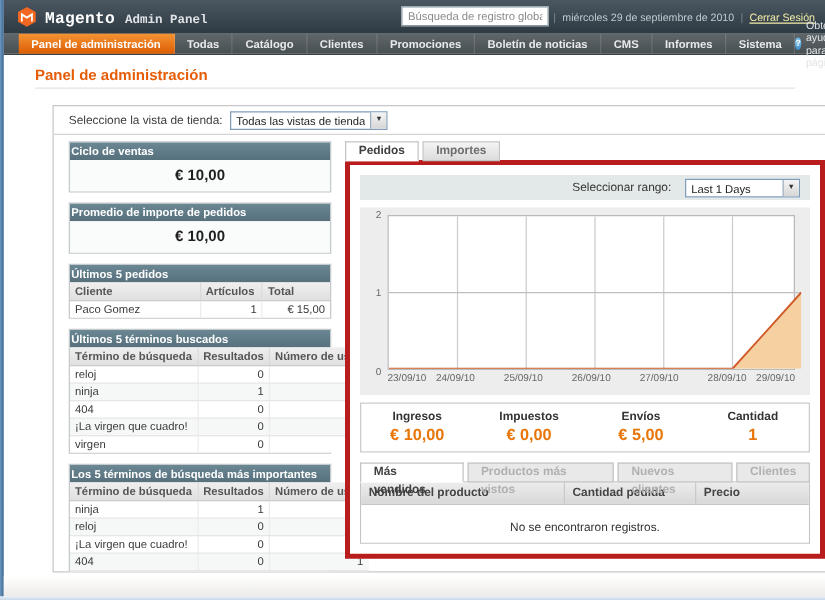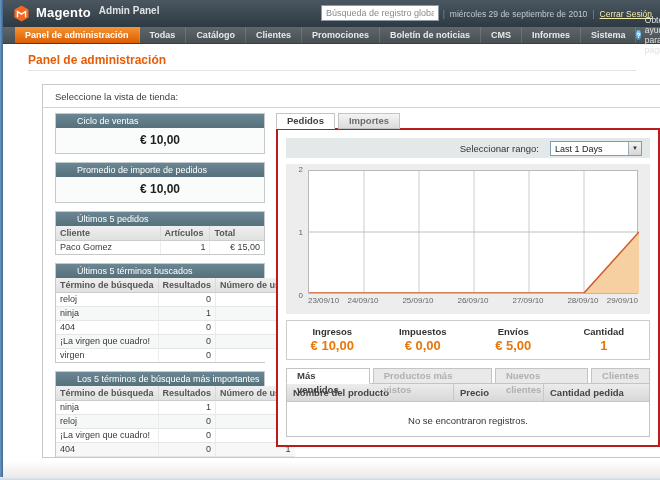--- a/index.html
+++ b/index.html
@@ -11,21 +11,21 @@
   .edge-left { position:absolute; left:0; top:0; width:3px; height:480px;
     background:linear-gradient(to right,#6d97bd,#3a6795); }
   .edge-bottom { position:absolute; left:0; bottom:0; width:660px; height:3px;
     background:linear-gradient(#e8eef5,#c8d8e8); }
   .page-fade { position:absolute; left:3px; right:0; bottom:3px; height:16px;
     background:linear-gradient(#ffffff,#ecebe8); }
 
   
   .header { position:absolute; left:3px; top:0; right:0; height:27px;
     background:linear-gradient(#4a5761,#2e3a42); display:flex; align-items:center; }
-  .logo { display:flex; align-items:flex-start; gap:6px; margin-left:10px; }
+  .logo { display:flex; align-items:flex-end; gap:6px; margin-left:10px;font-family:Liberation Mono, monospace; }
   .logo svg { display:block; }
   .brand { color:#fff; font-size:13px; font-weight:bold; letter-spacing:0.2px; }
   .brand-suffix { color:#dfe3e6; font-size:10px; font-weight:bold; margin-left:2px; }
   .global-search { position:absolute; left:318px; top:5px; width:118px; height:16px;
     font-size:9px; color:#8a8a8a; border:1px solid #8b9aa4; padding:1px 4px;
     background:#fff; font-family:"Liberation Sans",sans-serif; }
   .header-right { margin-left:auto; margin-right:8px; font-size:8.5px; color:#c2cad0;
     display:flex; align-items:center; gap:5px; white-space:nowrap; }
   .header-right .sep { color:#7c8890; }
   .logout-link { color:#f3eda9; text-decoration:underline; cursor:pointer; }
@@ -59,21 +59,21 @@
   .fake-select .sel-arrow { width:13px; display:flex; align-items:center; justify-content:center;
     background:linear-gradient(#f4f4f4,#d6d6d6); border-left:1px solid #9ab; font-size:6px; color:#333; }
 
   .content { position:absolute; left:0; right:0; top:24px; bottom:0;
     padding:4px 12px 10px; display:flex; gap:11px; overflow:hidden; }
 
   
   .left-col { width:210px; flex:none; }
   .card { border:1px solid #c4c9cb; margin-bottom:8px; background:#fff; }
   .card-head { background:linear-gradient(#6a8793,#56707c); color:#fff; font-size:9px;
-    font-weight:normal; padding:2px 21px; white-space:nowrap; overflow:hidden; }
+    font-weight:bold; padding:2px 1px; white-space:nowrap; overflow:hidden; }
   .card-value { background:#fafbfb; text-align:center; font-size:12px; font-weight:bold;
     color:#1f1f1f; padding:5px 0 6px; }
   table.mini { width:100%; border-collapse:collapse; font-size:9px; color:#3a3a3a; background:#fff; }
   table.mini th { background:linear-gradient(#efefef,#e0e0e0); font-weight:bold; color:#555;
     text-align:left; padding:2px 4px; border-bottom:1px solid #ccc; border-right:1px solid #d9d9d9; white-space:nowrap; }
   table.mini th:last-child { border-right:none; }
   table.mini td { padding:2px 4px; border-bottom:1px solid #e6e6e6; border-right:1px solid #ececec;
     line-height:9px; white-space:nowrap; }
   table.mini td:last-child { border-right:none; }
   table.mini tr.alt td { background:#f6f7f7; }
@@ -81,21 +81,21 @@
   table.mini tr:last-child td { border-bottom:none; }
 
   
   .right-col { flex:1; display:flex; flex-direction:column; min-width:0; }
   .tabs-row { display:flex; gap:3px; position:relative; z-index:2; }
   .tab { font-size:9.5px; font-weight:bold; padding:0 10px; line-height:14px; height:16px;
     border:1px solid #c4c4c4; cursor:pointer; }
   .tab.active { background:#fff; color:#3f3f3f; border-bottom:1px solid #fff; }
   .tab.inactive { background:linear-gradient(#f4f4f4,#dcdcdc); color:#6d6d6d; }
   .tab.disabled { background:#e9e9e9; color:#b0b0b0; }
-  .panel { flex:1; border:2px solid #b91c1c; background:#fff; margin-top:-1px;
+  .panel { flex:1; border:4px solid #b91c1c; background:#fff; margin-top:-1px;
     padding:8px; display:flex; flex-direction:column; min-height:0; }
 
   .range-bar { background:#e3e9e8; height:20px; flex:none; display:flex; align-items:center;
     justify-content:flex-end; padding:0 8px; margin-bottom:6px; }
   .range-label { font-size:9.5px; color:#333; margin-right:5px; }
 
   .chart-wrap { background:#ededed; padding:6px 8px 3px 8px; margin-bottom:6px; flex:none; height:150px; }
   .chart-grid { position:relative; padding-left:14px; padding-right:4px; height:100%; }
   .chart-plot { height:124px; background:#fff; border:1px solid #b9b9b9; position:relative; }
   .chart-plot svg { position:absolute; left:0; top:0; }
@@ -163,20 +163,24 @@
     </div>
   </div>
 
   <div class="page-title">Panel de administración</div>
   <div class="title-rule"></div>
 
   <div class="outer">
 
     <div class="store-bar">
       <span class="store-label">Seleccione la vista de tienda:</span>
+      <span class="fake-select">
+        <span class="sel-text">Todas las vistas de tienda</span>
+        <span class="sel-arrow">▼</span>
+      </span>
     </div>
 
     <div class="content">
 
       <div class="left-col">
         <div class="card">
           <div class="card-head">Ciclo de ventas</div>
           <div class="card-value">€ 10,00</div>
         </div>
         <div class="card">
@@ -353,22 +357,22 @@
           <div class="tabs-row">
             <div class="tab active">Más vendidos</div>
             <div class="tab disabled">Productos más vistos</div>
             <div class="tab disabled">Nuevos clientes</div>
             <div class="tab disabled">Clientes</div>
           </div>
 
           <div class="products-box">
             <div class="pt-header">
               <div class="pt-cell pt-name">Nombre del producto</div>
+              <div class="pt-cell pt-qty">Cantidad pedida</div>
               <div class="pt-cell pt-price">Precio</div>
-              <div class="pt-cell pt-qty">Cantidad pedida</div>
             </div>
             <div class="pt-body">
               <span>No se encontraron registros.</span>
             </div>
           </div>
         </div>
       </div>
     </div>
   </div>
 

